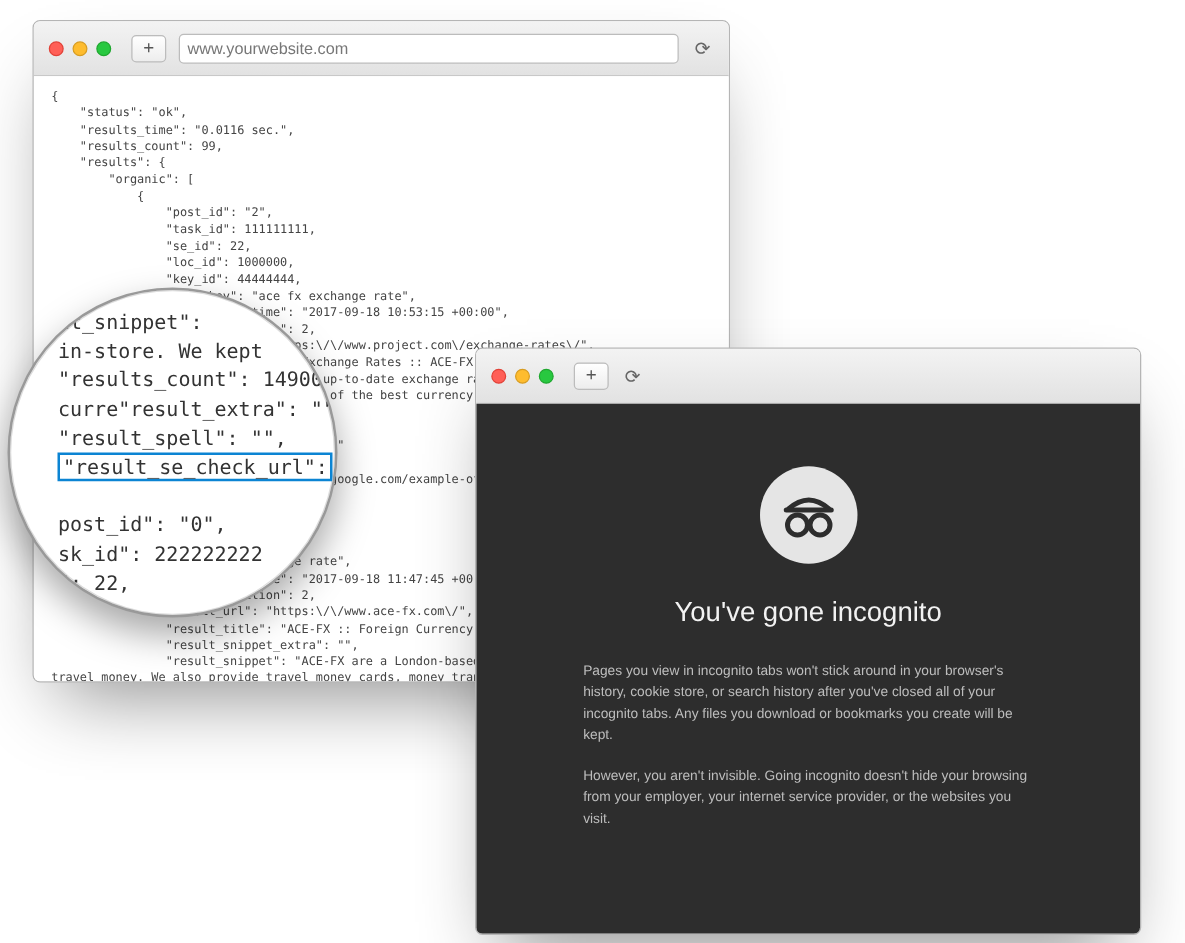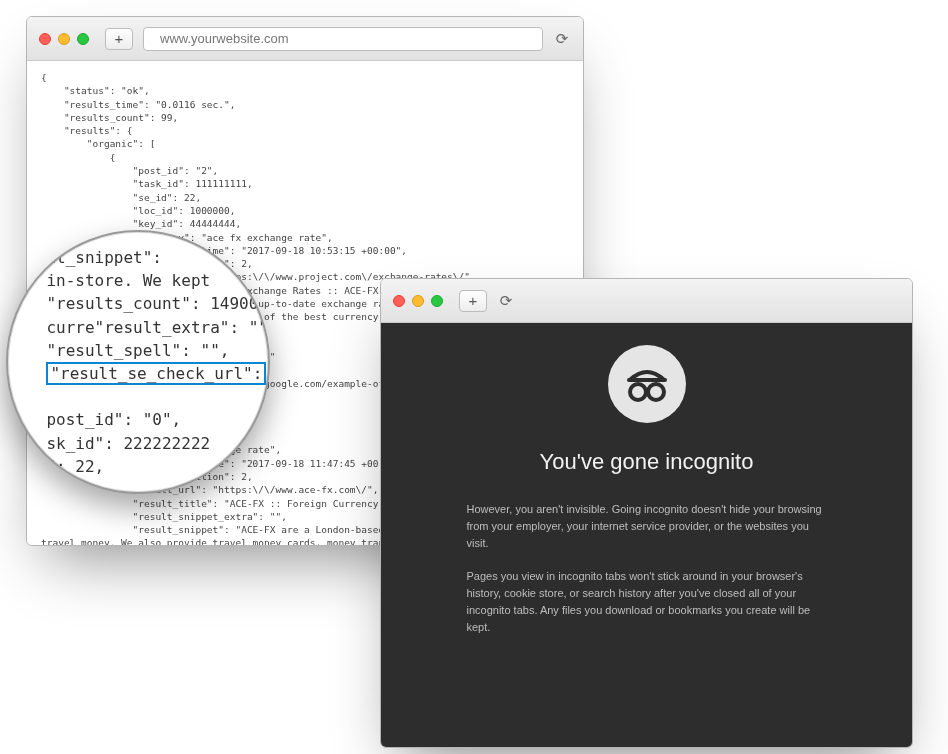--- a/index.html
+++ b/index.html
@@ -34,21 +34,21 @@
     background:linear-gradient(#fff,#ededed);
     display:flex;align-items:center;justify-content:center;
     color:#555;font-size:15px;
   }
   .urlbar{
     flex:1;
     height:24px;
     border:1px solid #bcbcbc;border-radius:4px;
     background:#fff;
     display:flex;align-items:center;
-    padding:0 16px;
+    padding:0 6px;
     color:#777;font-size:13px;
   }
   .reload{
     width:18px;height:18px;
     color:#666;font-size:15px;
     display:flex;align-items:center;justify-content:center;
   }
 
   
   #jsonWin{left:26px;top:16px;width:558px;height:530px}
@@ -99,21 +99,21 @@
     color:#333;
   }
 
   
   #incogWin{left:380px;top:278px;width:533px;height:470px}
   #incogBody{
     width:100%;height:calc(100% - 44px);
     background:#2d2d2d;
     color:#e8e8e8;
     display:flex;flex-direction:column;align-items:center;
-    padding:22px 0 0 0;
+    padding:50px 0 0 0;
     text-align:center;
   }
   #incogIcon{
     width:78px;height:78px;
     border-radius:50%;
     background:#e5e5e5;
     display:flex;align-items:center;justify-content:center;
     margin-bottom:26px;
   }
   #incogHeading{
@@ -218,16 +218,16 @@
     <div id="incogIcon">
       <svg width="52" height="52" viewBox="0 0 52 52">
         <path d="M8 20 Q26 4 44 20 L40 22 Q26 10 12 22 Z" fill="#2d2d2d"></path>
         <rect x="6" y="20" width="40" height="4" rx="2" fill="#2d2d2d"></rect>
         <circle cx="17" cy="34" r="8" fill="none" stroke="#2d2d2d" stroke-width="4"></circle>
         <circle cx="35" cy="34" r="8" fill="none" stroke="#2d2d2d" stroke-width="4"></circle>
         <path d="M24 33 Q26 31 28 33" fill="none" stroke="#2d2d2d" stroke-width="3"></path>
       </svg>
     </div>
     <h1 id="incogHeading">You've gone incognito</h1>
+    <p class="incogPara">Pages you view in incognito tabs won't stick around in your browser's history, cookie store, or search history after you've closed all of your incognito tabs. Any files you download or bookmarks you create will be kept.</p>
     <p class="incogPara">However, you aren't invisible. Going incognito doesn't hide your browsing from your employer, your internet service provider, or the websites you visit.</p>
-    <p class="incogPara">Pages you view in incognito tabs won't stick around in your browser's history, cookie store, or search history after you've closed all of your incognito tabs. Any files you download or bookmarks you create will be kept.</p>
   </div>
 </div>
 
 </body></html>

